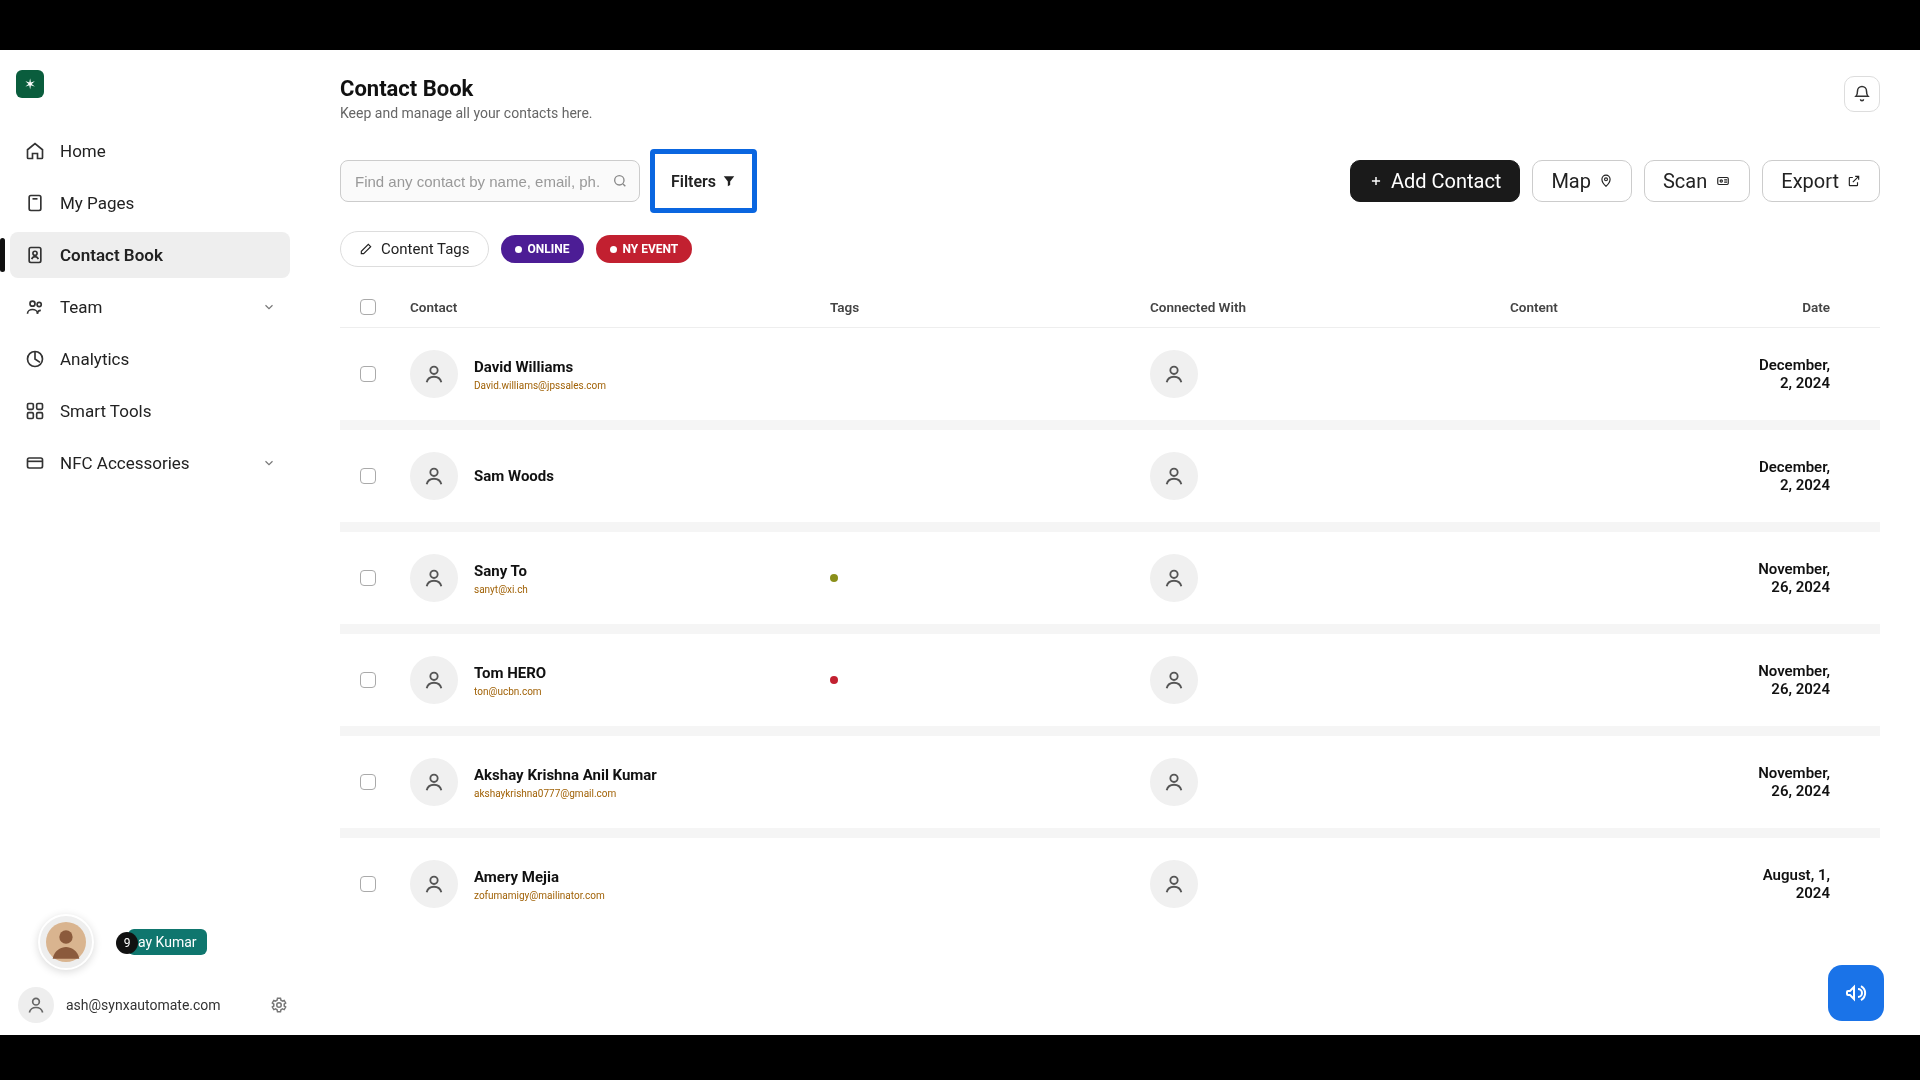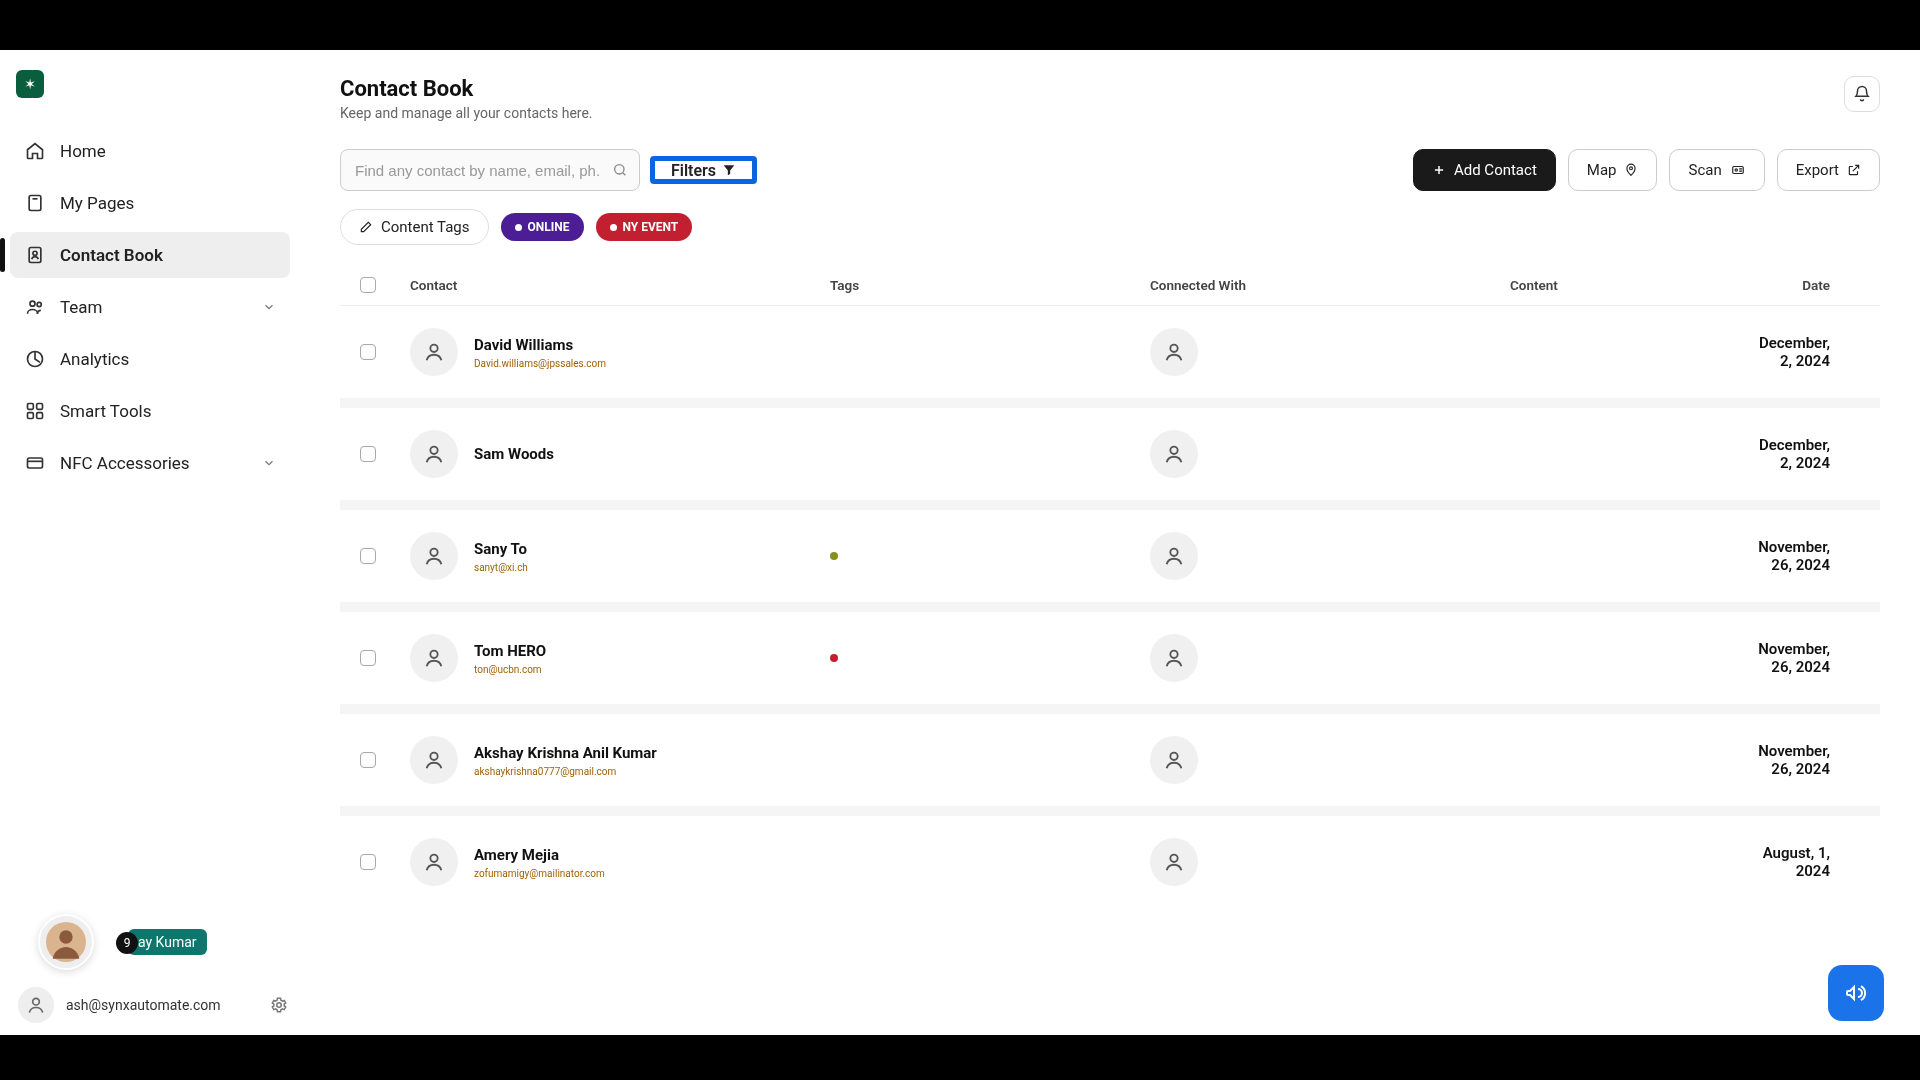--- a/index.html
+++ b/index.html
@@ -22,23 +22,23 @@
 .header-row { display: flex; justify-content: space-between; align-items: flex-start; }
 .page-title { font-size: 22px; font-weight: 700; color: #111; }
 .page-sub { font-size: 14px; color: #666; margin-top: 4px; }
 .bell { width: 36px; height: 36px; border: 1px solid #ddd; border-radius: 10px; display:flex; align-items:center; justify-content:center; color:#333; cursor:pointer; }
 
 .toolbar { display: flex; align-items: center; margin-top: 28px; }
 .search-wrap { position: relative; }
 .search-input { width: 300px; height: 42px; border: 1px solid #ccc; border-radius: 8px; padding: 0 40px 0 14px; font-size: 15px; color: #222; background:#fafafa; }
 .search-input::placeholder { color: #999; }
 .search-icon { position: absolute; right: 12px; top: 50%; transform: translateY(-50%); color: #888; }
-.filters-btn { margin-left: 10px; height: 28px; border: 5px solid #0a66e0; border-radius: 4px; padding: 0 16px; background: #fff; display:flex; align-items:center; gap:6px; font-size: 16px; font-weight:600; color:#222; cursor:pointer; }
+.filters-btn { margin-left: 10px; height: 64px; border: 5px solid #0a66e0; border-radius: 4px; padding: 0 16px; background: #fff; display:flex; align-items:center; gap:6px; font-size: 16px; font-weight:600; color:#222; cursor:pointer; }
 .toolbar-right { margin-left: auto; display: flex; gap: 12px; }
-.btn { height: 42px; border-radius: 10px; padding: 0 18px; display: flex; align-items: center; gap: 8px; font-size: 15px; cursor: pointer; }
+.btn { height: 42px; border-radius: 10px; padding: 0 18px; display: flex; align-items: center; gap: 8px; font-size: 20px; cursor: pointer; }
 .btn-dark { background: #1a1a1a; color: #fff; border: 1px solid #1a1a1a; }
 .btn-light { background: #fff; color: #222; border: 1px solid #ccc; }
 
 .tags-row { display: flex; align-items: center; gap: 12px; margin-top: 18px; }
 .manage-tags { background: #fff; border: 1px solid #ddd; border-radius: 20px; height: 36px; padding: 0 18px; display: flex; align-items: center; gap: 8px; font-size: 15px; color: #222; cursor:pointer; }
 .tag-pill { height: 28px; border-radius: 20px; padding: 0 14px; display: flex; align-items: center; gap: 6px; font-size: 12px; font-weight: 700; color: #fff; }
 .tag-pill .dot { width:7px; height:7px; border-radius:50%; background:#fff; }
 .tag-online { background: #4c1d95; }
 .tag-ny { background: #c22030; }
 

